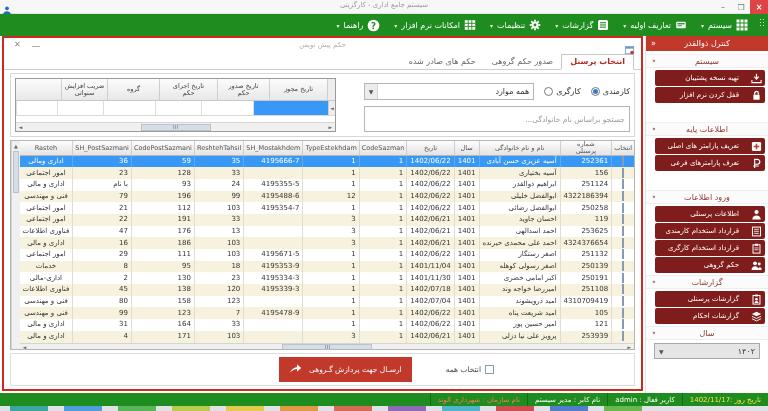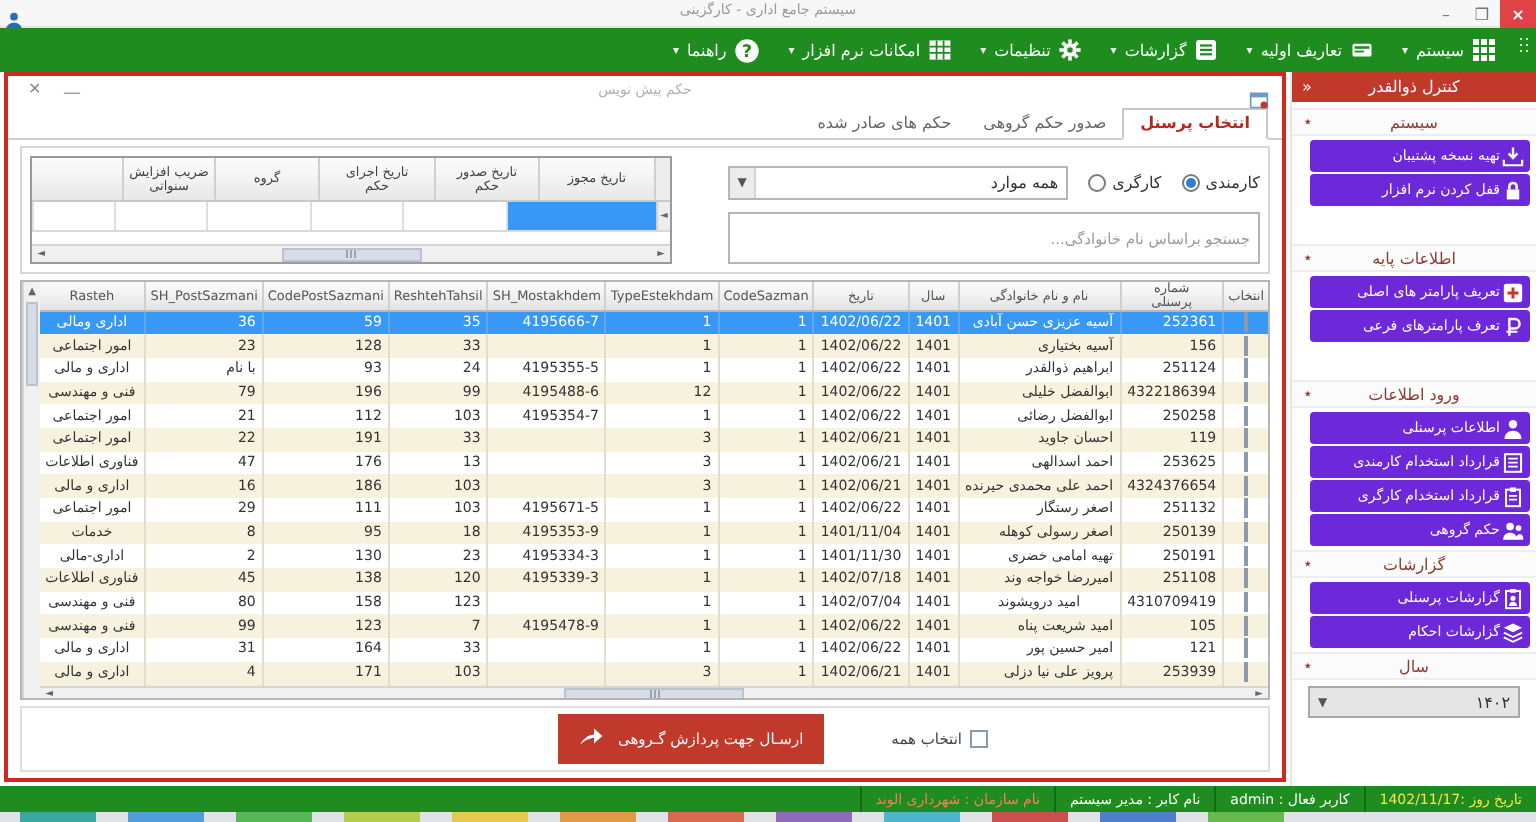--- a/index.html
+++ b/index.html
@@ -28,22 +28,22 @@
   
   .sidebar{position:absolute;top:36px;right:0;width:123px;bottom:18px;background:#fff;
     border-left:1px solid #e5e5e5;overflow:hidden}
   .sb-header{background:#c0392b;color:#fff;font-size:8px;height:15px;display:flex;
     align-items:center;justify-content:center;position:relative;margin-bottom:3px}
   .sb-header .mark{position:absolute;left:5px;font-size:8px}
   .sb-group{color:#8d3b30;font-size:8px;height:14px;display:flex;align-items:center;
     justify-content:center;background:#fbfbfb;border-top:1px solid #eee;border-bottom:1px solid #eee;
     position:relative;margin:2px 0}
   .sb-group .mark{position:absolute;left:6px;font-size:7px}
-  .sb-btn{background:#6d28d9;color:#fff;font-size:7px;height:16px;margin:1px 3px 1px 9px;
-    display:flex;align-items:center;gap:1px;padding:0 3px;border-radius:2px;cursor:pointer;
+  .sb-btn{background:#7f1d1d;color:#fff;font-size:7px;height:16px;margin:1px 3px 1px 9px;
+    display:flex;align-items:center;gap:12px;padding:0 3px;border-radius:2px;cursor:pointer;
     white-space:nowrap;overflow:hidden}
   .sb-btn .sb-ic{display:flex;align-items:center;flex:0 0 auto}
   .sb-spacer{background:#fff}
   .sb-select{margin:3px 8px;height:16px;border:1px solid #a8a8a8;background:#e5e5e5;font-size:8px;
     color:#333;display:flex;align-items:center;justify-content:space-between;padding:0 4px}
   .sb-select .caret{font-size:6px;color:#555}
 
   
   .mdi{position:absolute;top:36px;left:2px;right:125px;bottom:20px;border:2px solid #cf2a22;
     background:#fff;display:flex;flex-direction:column;overflow:hidden}
@@ -608,21 +608,21 @@
               <td class="ltr" style="text-align:right">1</td>
               <td class="ltr" style="text-align:right">4195353-9</td>
               <td class="ltr" style="text-align:right">18</td>
               <td class="ltr" style="text-align:right">95</td>
               <td class="ltr" style="text-align:right">8</td>
               <td class="" style="text-align:center">خدمات</td>
             </tr>
             <tr class="">
               <td style="text-align:center"><span class="cb"></span></td>
               <td class="ltr" style="text-align:right">250191</td>
-              <td class="" style="text-align:right">تهیه امامی خضری</td>
+              <td class="" style="text-align:right">اکبر امامی خضری</td>
               <td class="ltr" style="text-align:left">1401</td>
               <td class="ltr" style="text-align:left">1401/11/30</td>
               <td class="ltr" style="text-align:right">1</td>
               <td class="ltr" style="text-align:right">1</td>
               <td class="ltr" style="text-align:right">4195334-3</td>
               <td class="ltr" style="text-align:right">23</td>
               <td class="ltr" style="text-align:right">130</td>
               <td class="ltr" style="text-align:right">2</td>
               <td class="" style="text-align:center">اداری-مالی</td>
             </tr>
@@ -636,21 +636,21 @@
               <td class="ltr" style="text-align:right">1</td>
               <td class="ltr" style="text-align:right">4195339-3</td>
               <td class="ltr" style="text-align:right">120</td>
               <td class="ltr" style="text-align:right">138</td>
               <td class="ltr" style="text-align:right">45</td>
               <td class="" style="text-align:center">فناوری اطلاعات</td>
             </tr>
             <tr class="">
               <td style="text-align:center"><span class="cb"></span></td>
               <td class="ltr" style="text-align:right">4310709419</td>
-              <td class="" style="text-align:center">امید درویشوند</td>
+              <td class="" style="text-align:right">امید درویشوند</td>
               <td class="ltr" style="text-align:left">1401</td>
               <td class="ltr" style="text-align:left">1402/07/04</td>
               <td class="ltr" style="text-align:right">1</td>
               <td class="ltr" style="text-align:right">1</td>
               <td class="ltr" style="text-align:right"></td>
               <td class="ltr" style="text-align:right">123</td>
               <td class="ltr" style="text-align:right">158</td>
               <td class="ltr" style="text-align:right">80</td>
               <td class="" style="text-align:center">فنی و مهندسی</td>
             </tr>

